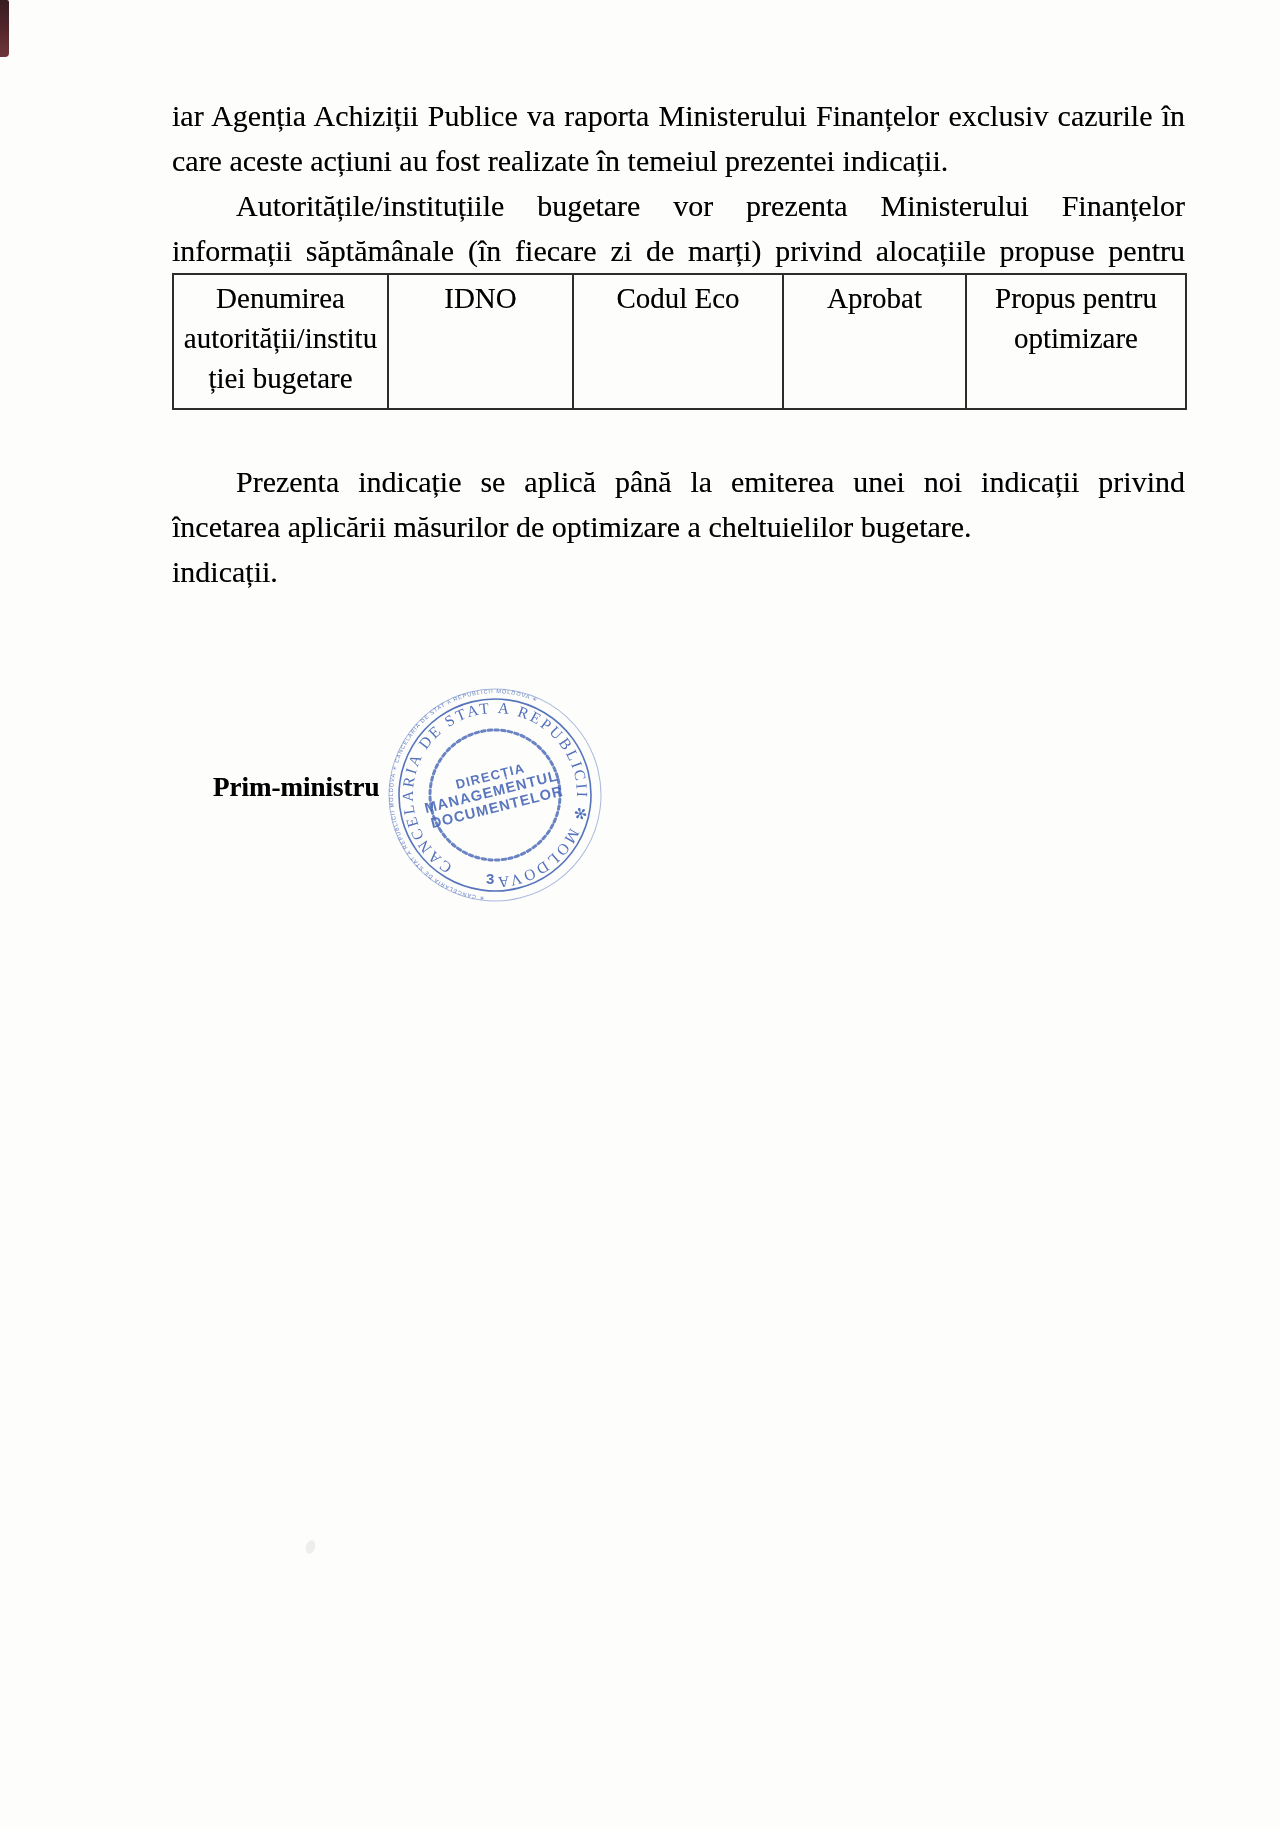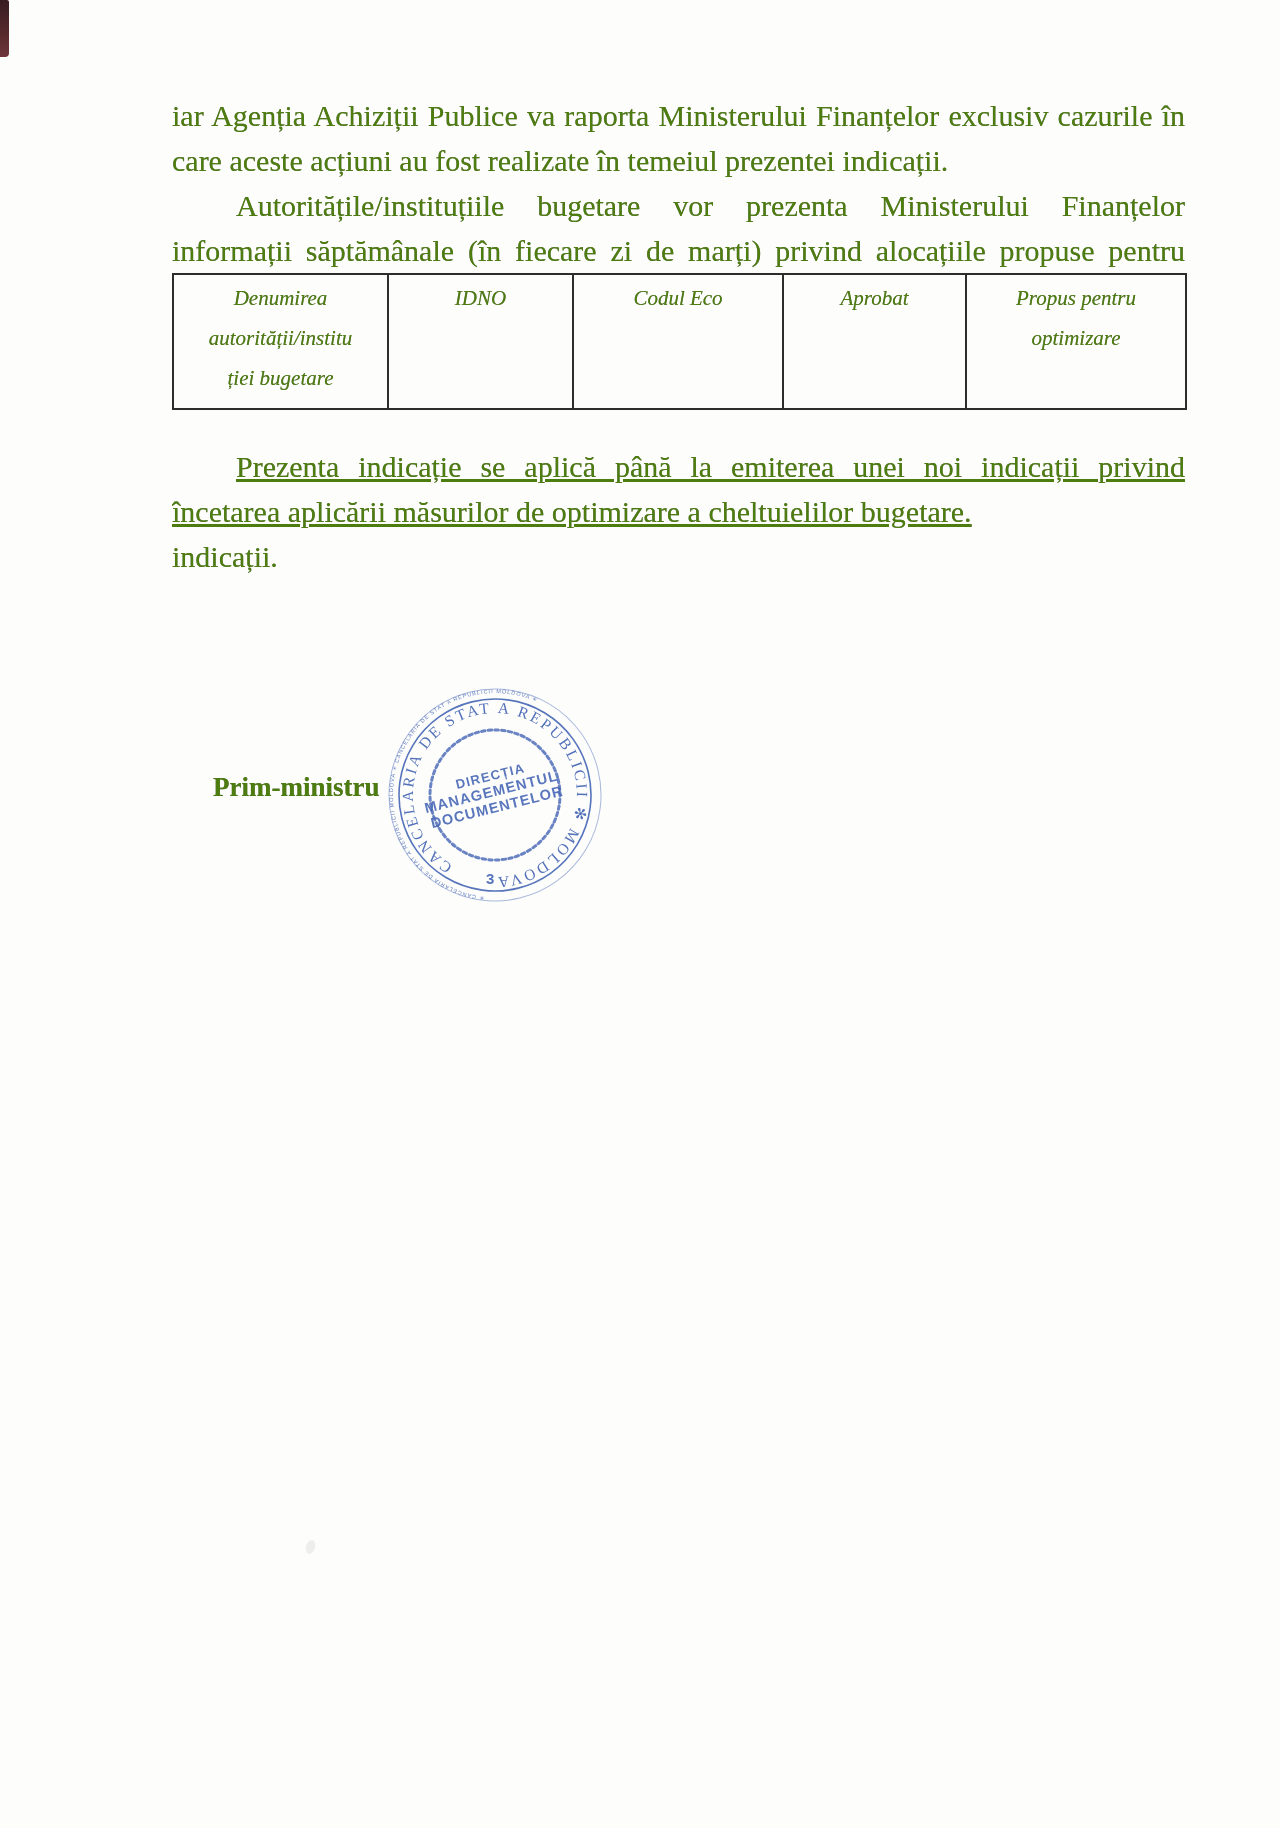--- a/index.html
+++ b/index.html
@@ -1,34 +1,34 @@
 <!DOCTYPE html>
 <html><head>
 <meta charset="utf-8">
 <style>
   html,body{margin:0;padding:0;background:#e9e9e9;}
   .page{
     position:absolute;left:0;top:0;width:1280px;height:1828px;
     background:#fdfdfc;overflow:hidden;
-    font-family:"Liberation Serif",serif;color:#4d7c0f;
+    font-family:"Liberation Serif",serif;color:#000000;
   }
   .corner-mark{
     position:absolute;left:0;top:0;width:9px;height:57px;
     background:linear-gradient(180deg,#371c21,#55282c 55%,#6e363c);
     border-radius:0 2px 4px 0;
   }
   .content{position:absolute;left:172px;top:93px;width:1013px;}
   .para{font-size:30px;line-height:45px;text-shadow:0 0 .5px rgba(25,25,25,.55);}
   .line{height:45px;overflow:hidden;text-align:justify;text-align-last:justify;}
   .line.last{text-align:right;text-align-last:left;}
   .line.indent{padding-left:64px;}
-  .gap-after-table{margin-top:34px;text-decoration:underline;}
+  .gap-after-table{margin-top:49px;}
   table.model-table{
     border-collapse:collapse;width:1013px;table-layout:fixed;
-    font-size:21px;line-height:40px;font-style:italic;
+    font-size:29px;line-height:40px;
   }
   table.model-table th{
     border:2px solid #2d2d2d;font-weight:400;vertical-align:top;
     text-align:center;padding:3px 4px 10px;height:112px;
     white-space:pre-line;text-shadow:0 0 .5px rgba(25,25,25,.5);
   }
   .sig-role{position:absolute;left:213px;top:772px;font-size:27px;font-weight:700;text-shadow:0 0 .5px rgba(0,0,0,.5);}
   .sig-name{position:absolute;left:802px;top:772px;font-size:31px;font-weight:700;letter-spacing:.5px;text-shadow:0 0 .5px rgba(0,0,0,.5);}
   .stamp{position:absolute;left:360px;top:660px;width:270px;height:270px;mix-blend-mode:multiply;opacity:.95;}
   .stamp text{fill:#3a5db3;}

